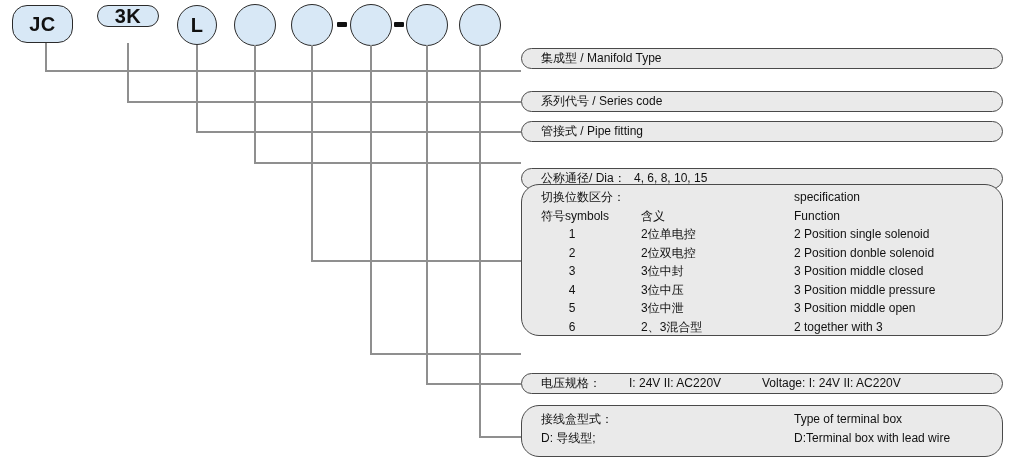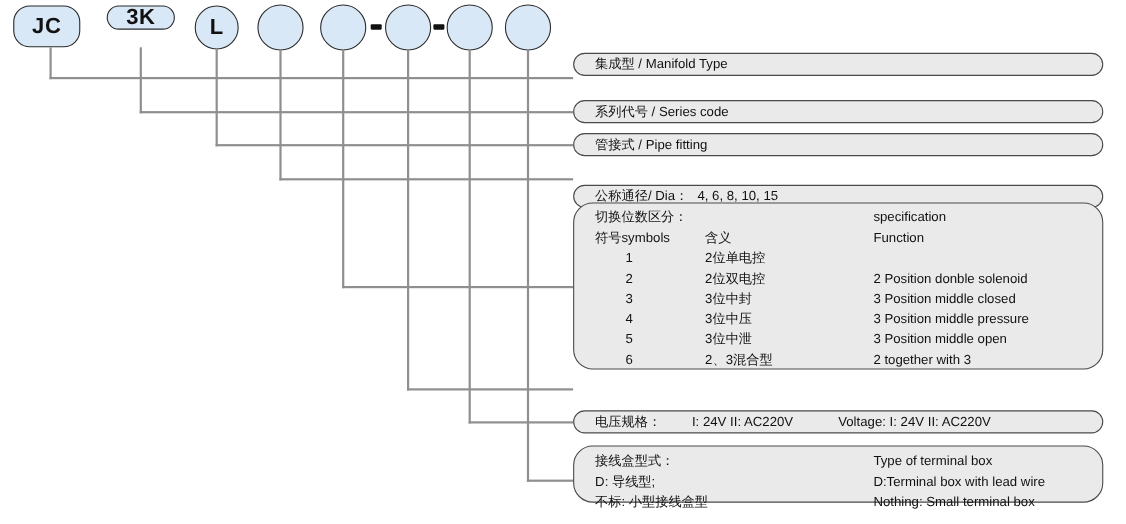--- a/index.html
+++ b/index.html
@@ -124,20 +124,21 @@
         <span class="cC">specification</span>
       </div>
       <div class="tline">
         <span class="cA">符号symbols</span>
         <span class="cB">含义</span>
         <span class="cC">Function</span>
       </div>
       <div class="tline">
         <span class="cNum">1</span>
         <span class="cB">2位单电控</span>
+        <span class="cC">2 Position single solenoid</span>
       </div>
       <div class="tline">
         <span class="cNum">2</span>
         <span class="cB">2位双电控</span>
         <span class="cC">2 Position donble solenoid</span>
       </div>
       <div class="tline">
         <span class="cNum">3</span>
         <span class="cB">3位中封</span>
         <span class="cC">3 Position middle closed</span>
@@ -170,20 +171,16 @@
   <div class="bigbox tbox" style="top:405px;height:52px;">
     <div class="inner">
       <div class="tline">
         <span class="cA">接线盒型式：</span>
         <span class="cC">Type of terminal box</span>
       </div>
       <div class="tline">
         <span class="cA">D: 导线型;</span>
         <span class="cC">D:Terminal box with lead wire</span>
       </div>
-      <div class="tline">
-        <span class="cA">不标: 小型接线盒型</span>
-        <span class="cC">Nothing: Small terminal box</span>
-      </div>
     </div>
   </div>
 
 </div>
 
 </body></html>

